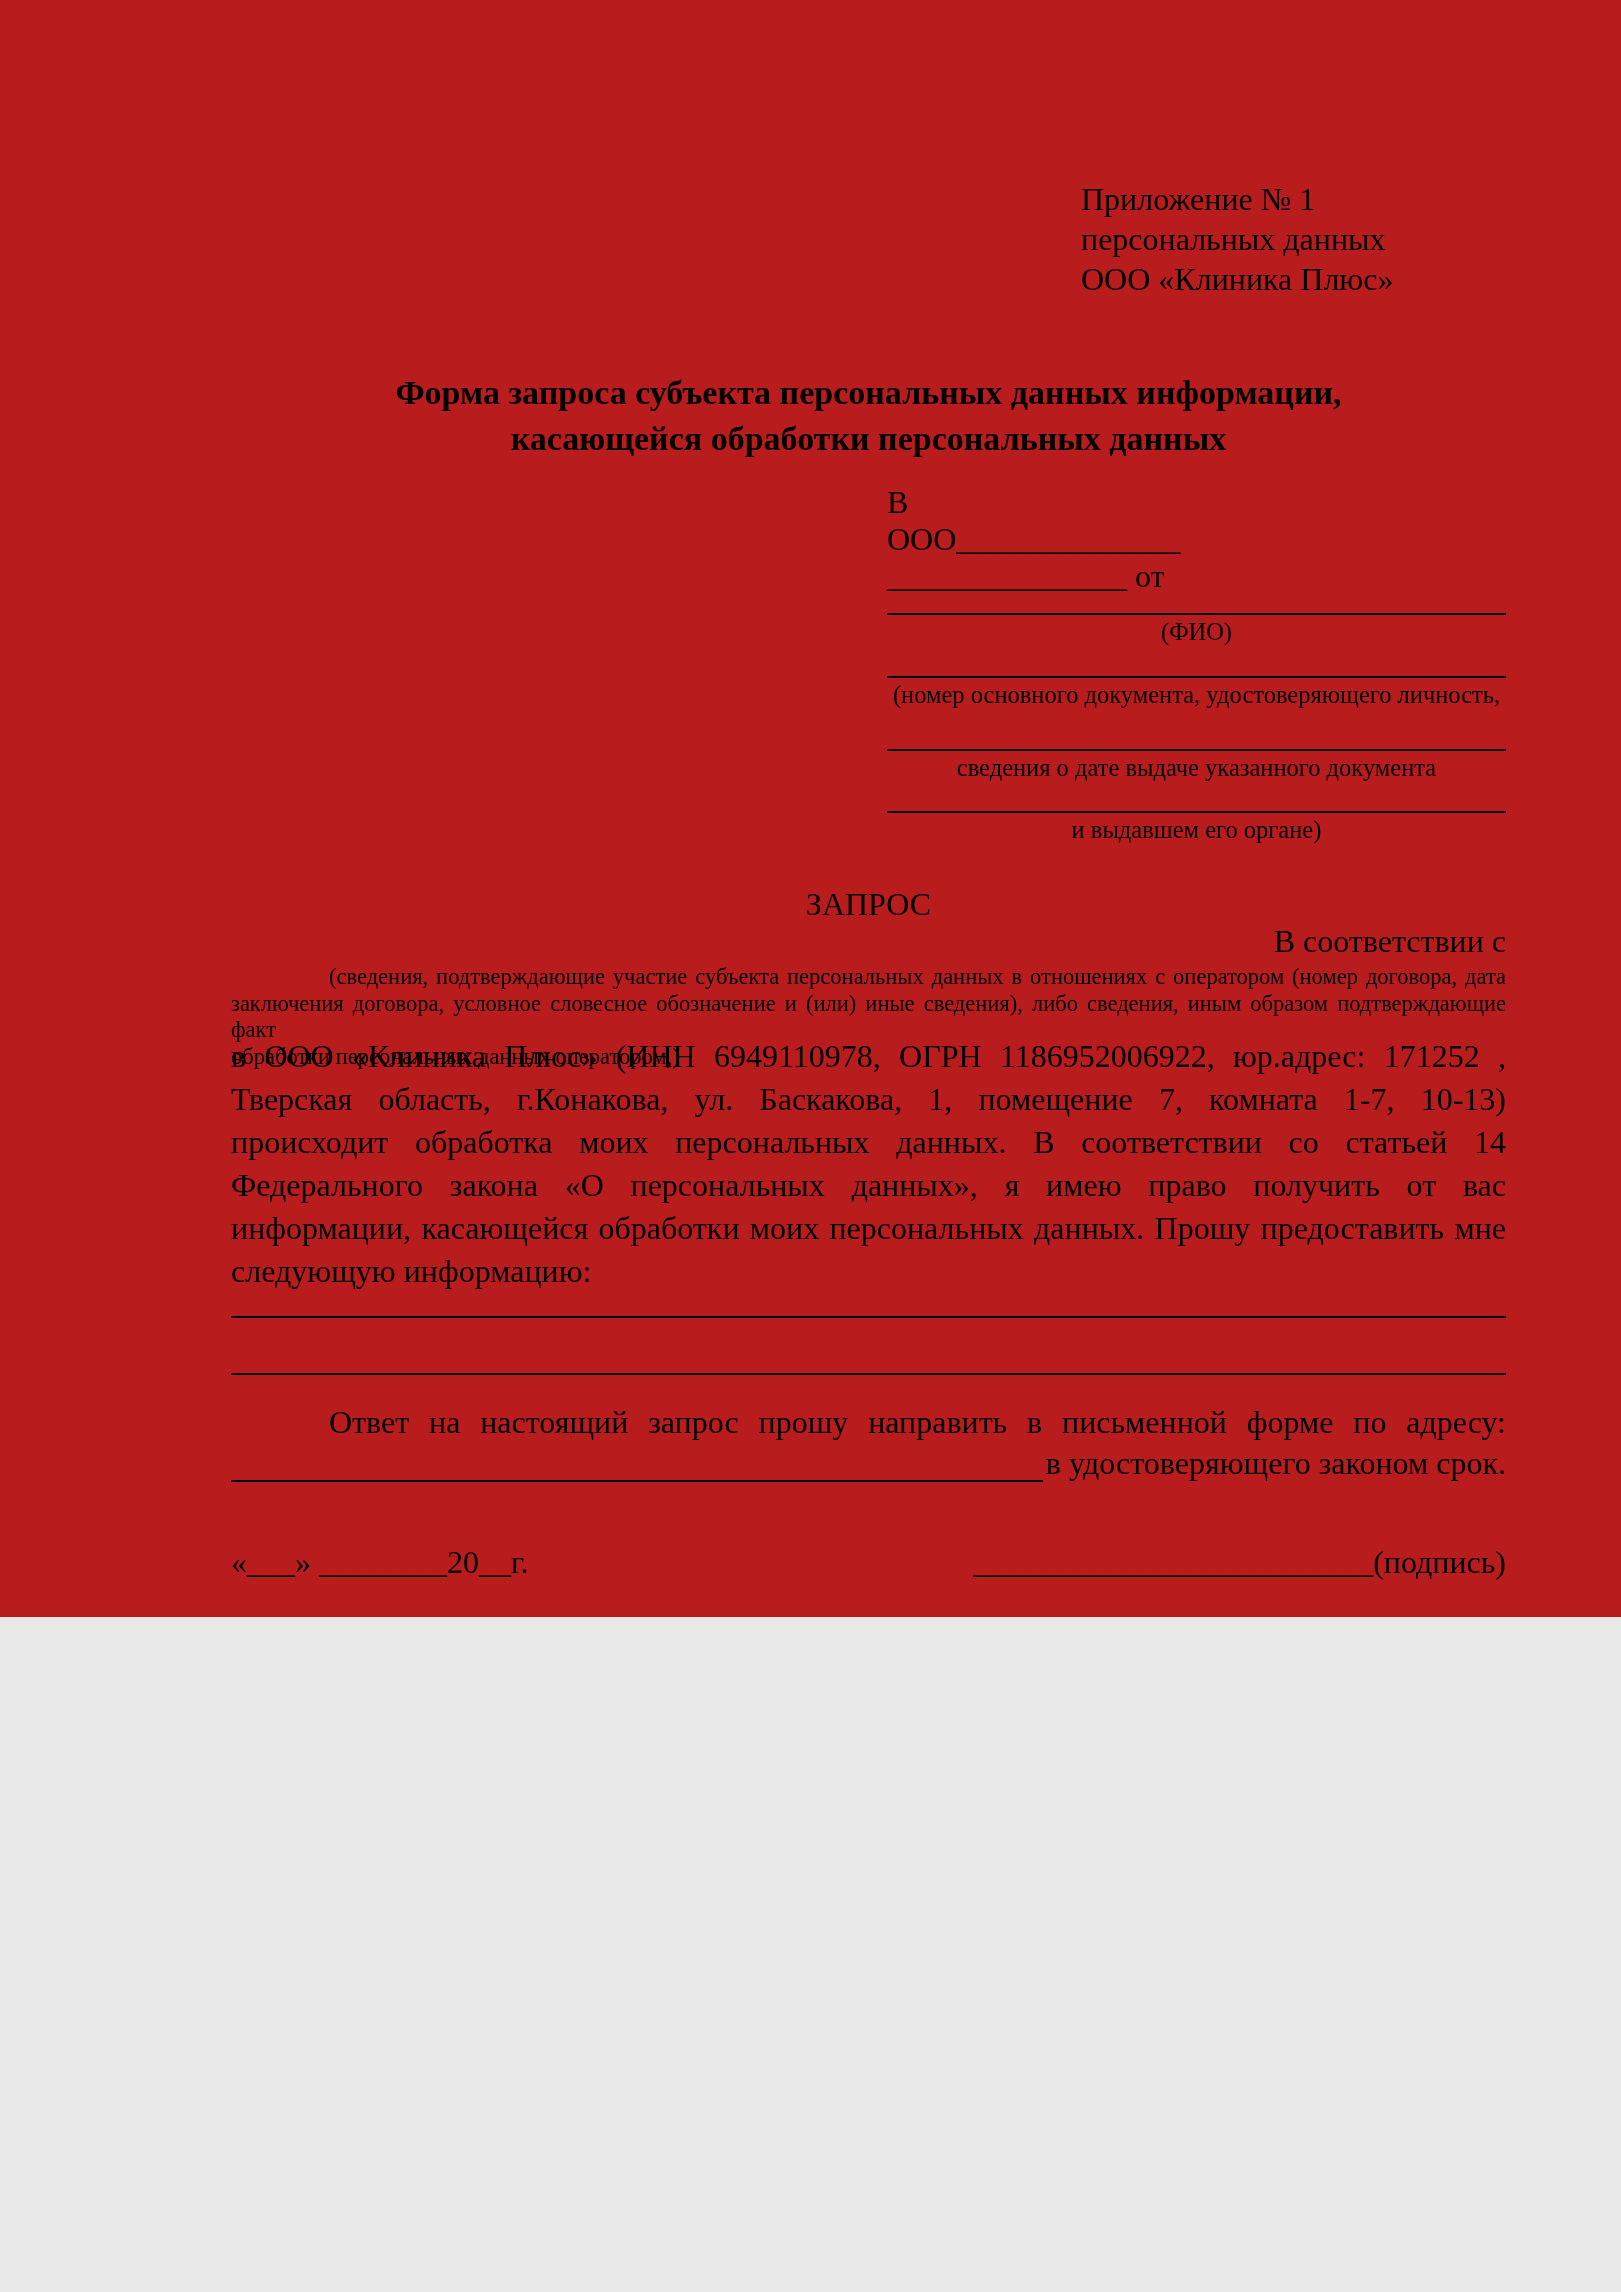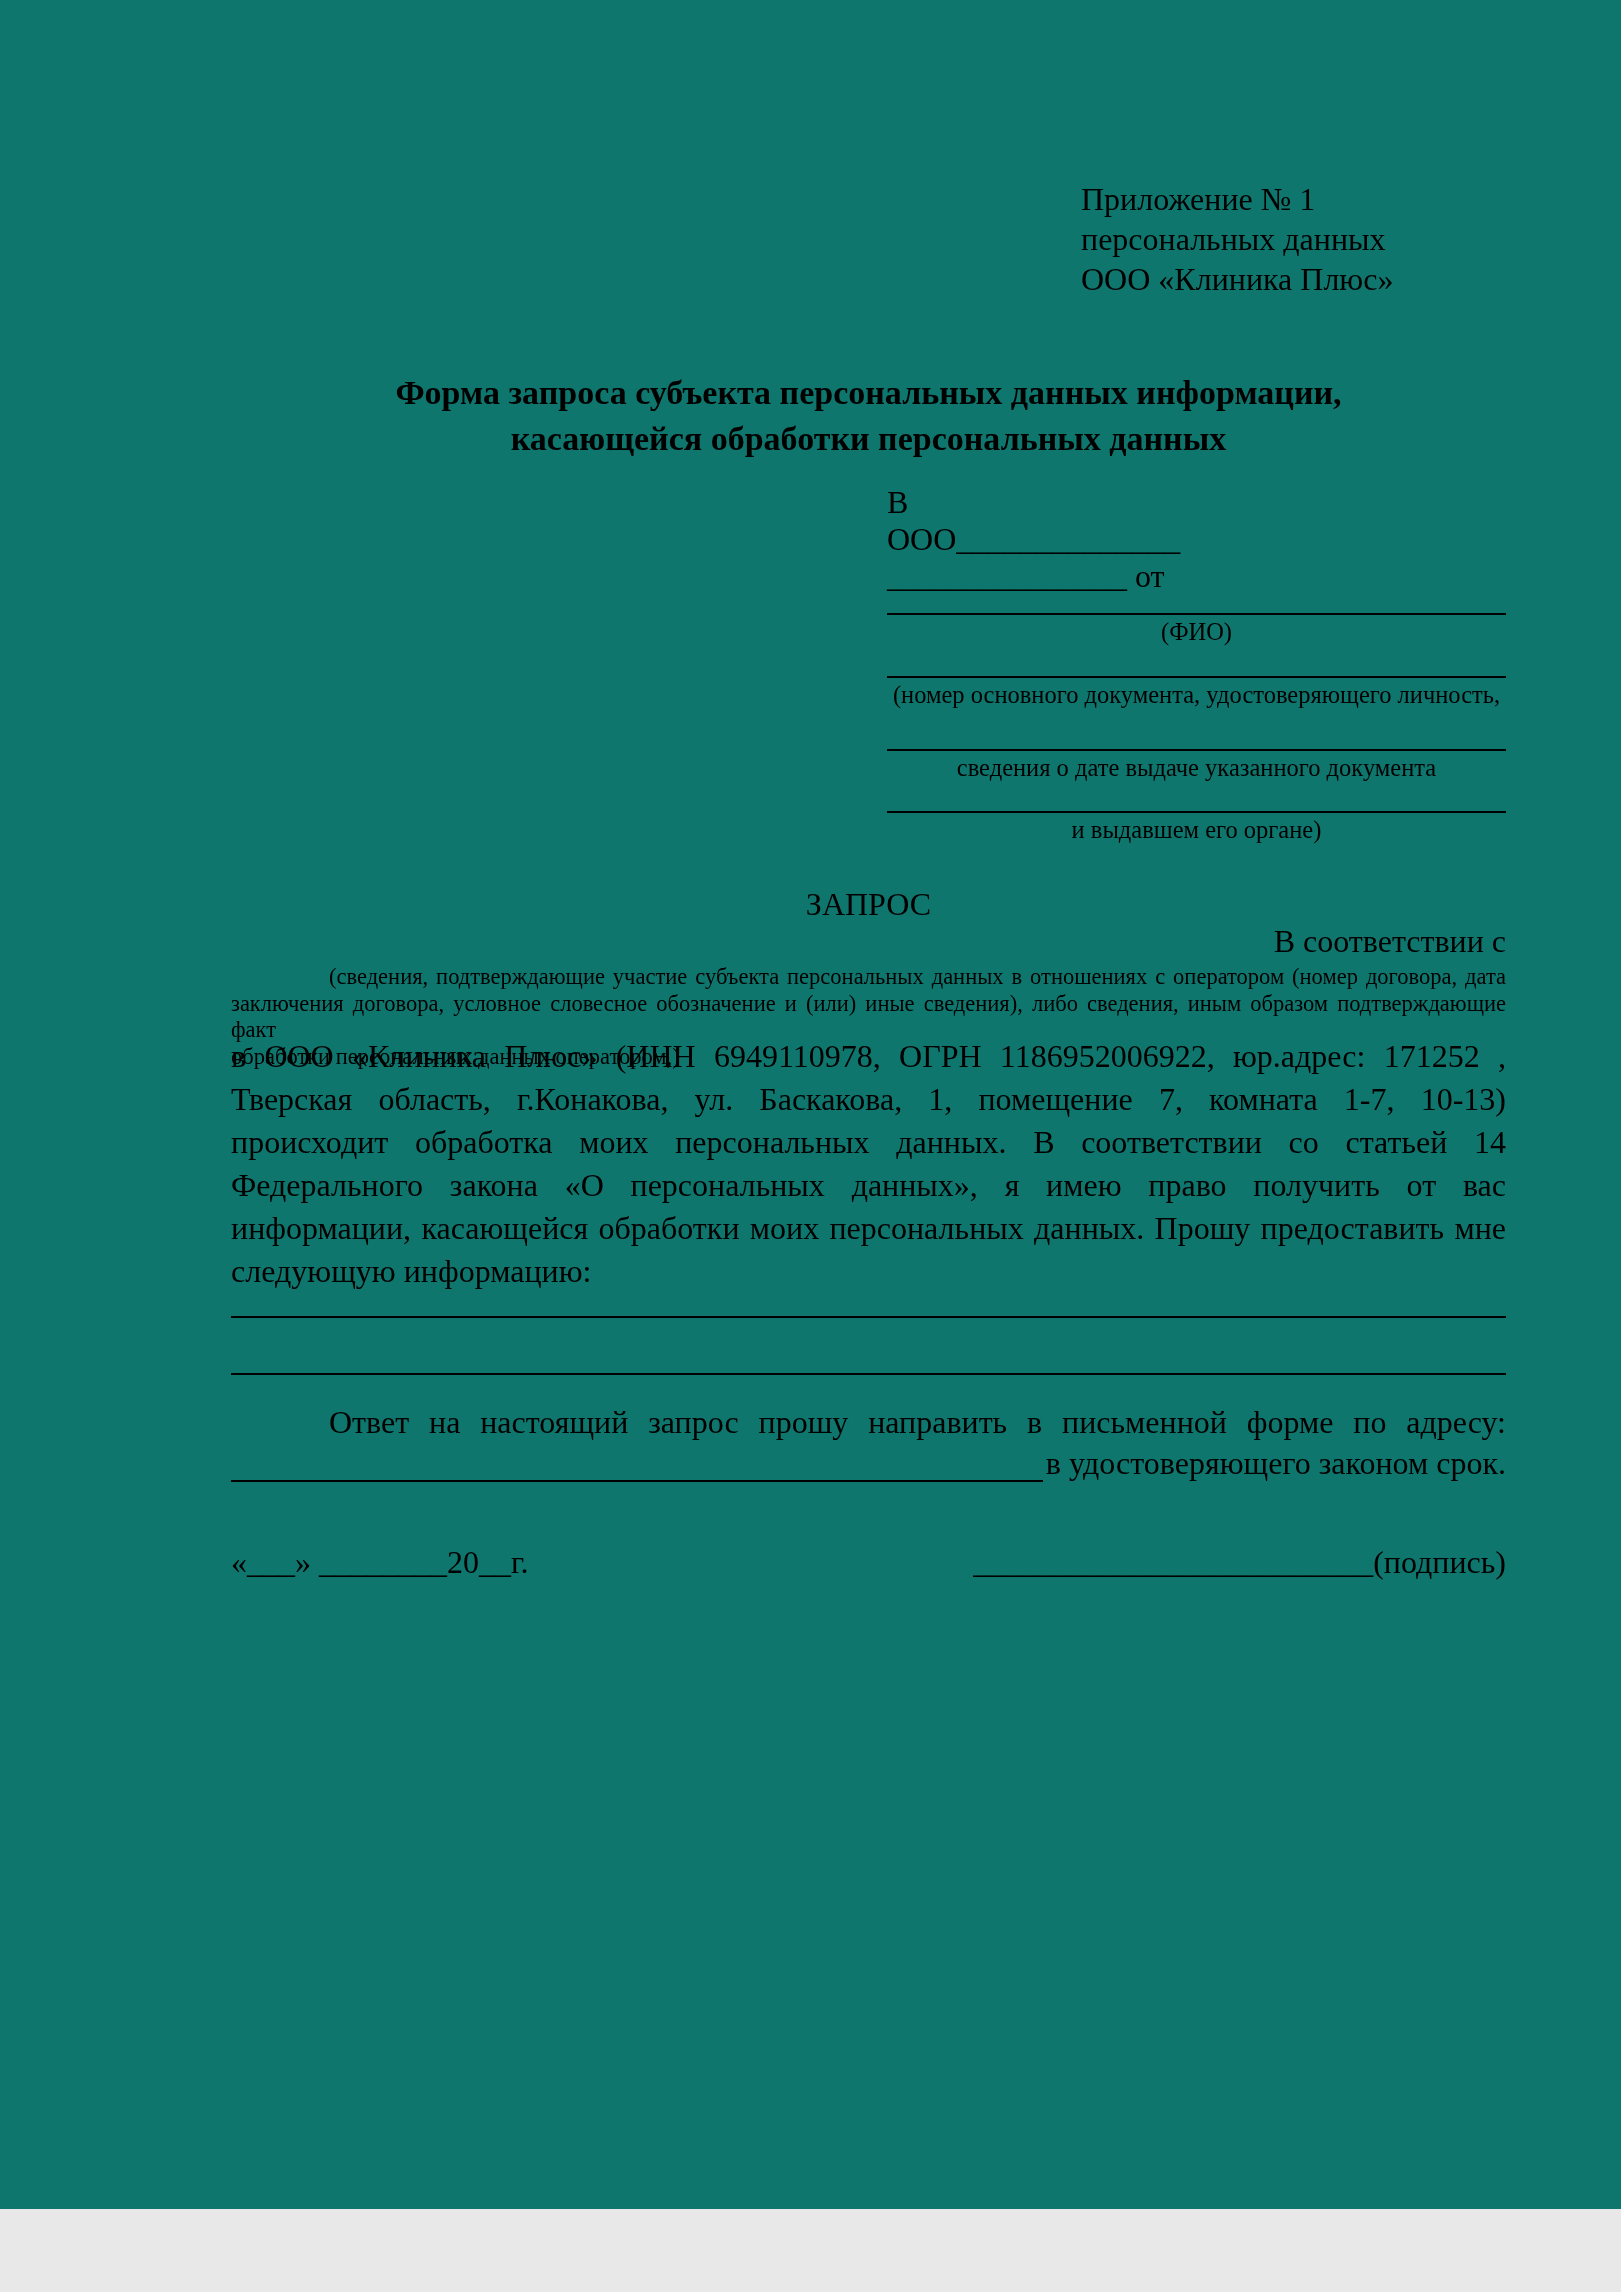--- a/index.html
+++ b/index.html
@@ -1,19 +1,19 @@
 <!DOCTYPE html>
 <html><head>
 <meta charset="utf-8">
 <style>
   html,body{margin:0;padding:0;background:#e8e8e8;}
   .page{
     position:relative;
-    width:1621px;height:2209px;
-    background:#0f766e;
+    width:1621px;height:1617px;
+    background:#b91c1c;
     font-family:"Liberation Serif","DejaVu Serif",serif;
     color:#000;
     overflow:hidden;
   }
   
   .annex{position:absolute;left:1081px;top:179px;font-size:32px;line-height:40px;white-space:nowrap;}
   
   .title{position:absolute;left:231px;top:370px;width:1275px;text-align:center;
          font-weight:bold;font-size:34px;line-height:46px;}
   

